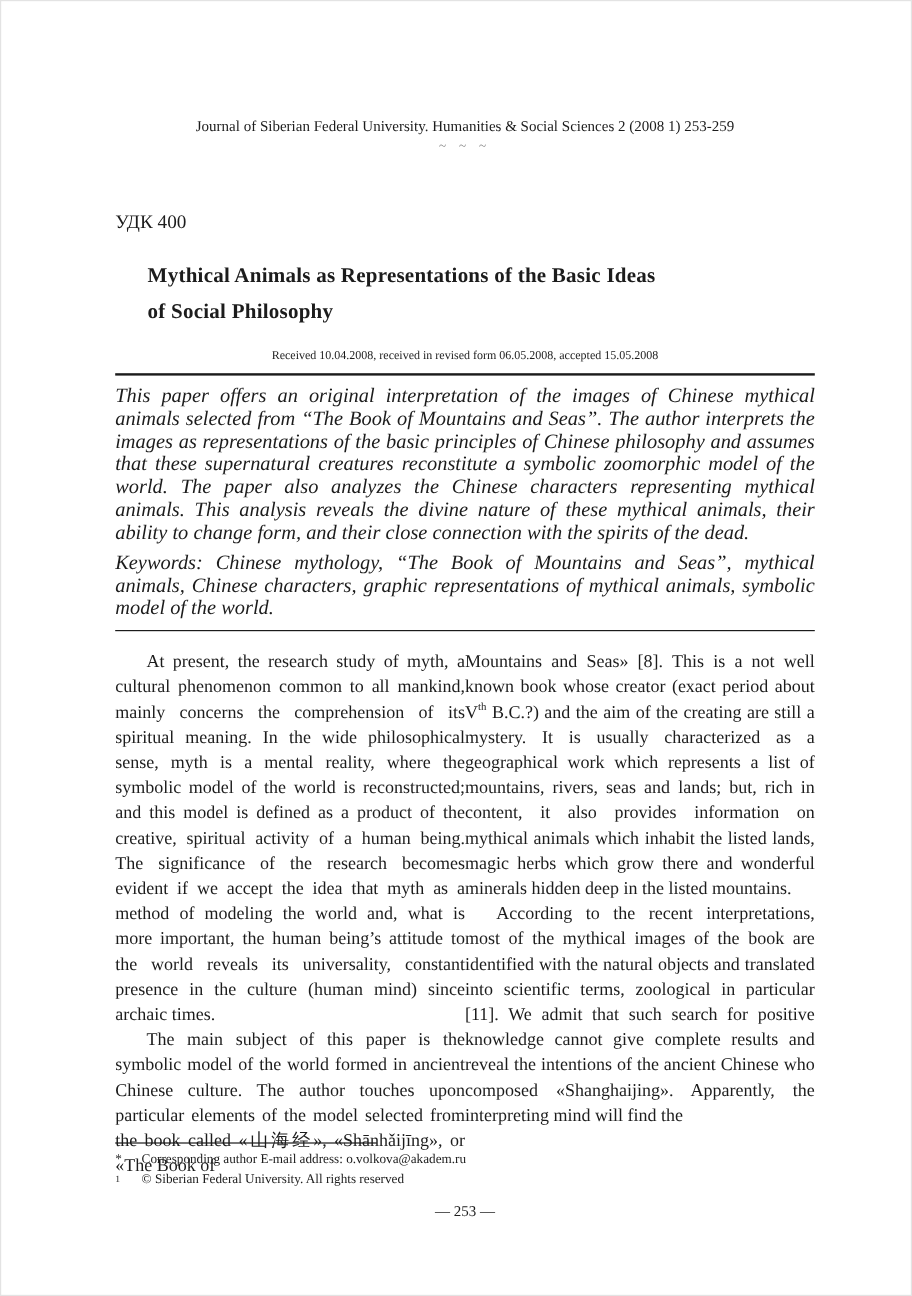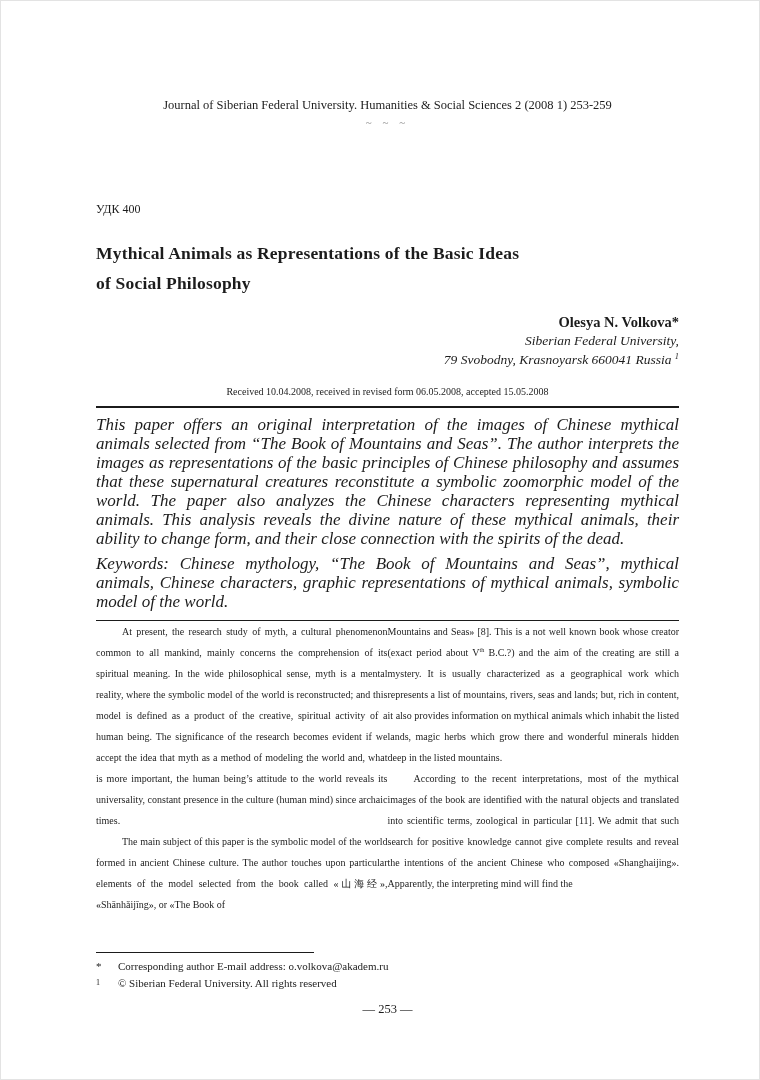--- a/index.html
+++ b/index.html
@@ -28,32 +28,32 @@
   }
   .ornament {
     text-align: center;
     font-size: 11px;
     line-height: 14px;
     margin-top: 2px;
     color: #8a8a8a;
     letter-spacing: 4px;
   }
   .udc {
-    margin-top: 72px;
-    font-size: 12px;
+    margin-top: 48px;
+    font-size: 16px;
     line-height: 17px;
   }
   .title {
     margin: 20px 0 0 0;
     font-size: 17.5px;
     font-weight: bold;
     line-height: 30px;
     letter-spacing: 0.2px;
   }
-  .title .title-line { display: block; }
+  .title .title-line { display: block; margin-left: 27px; }
   .author-block { margin-top: 15px; text-align: right; }
   .author {
     font-size: 14.5px;
     font-weight: bold;
     line-height: 18px;
   }
   .affiliation {
     font-size: 13.5px;
     font-style: italic;
     line-height: 19px;
@@ -74,22 +74,22 @@
     margin: 7px 0 0 0;
     font-size: 17px;
     font-style: italic;
     line-height: 19px;
     text-align: justify;
   }
   .keywords { margin-top: 6px; }
   .rule.rule-bottom { margin-top: 9px; border-top-width: 1.5px; }
   .body-columns {
     display: flex;
-    margin-top: 0;
-    font-size: 10px;
+    margin-top: 16px;
+    font-size: 15px;
     line-height: 21px;
     text-align: justify;
   }
   .col { flex: 1 1 0; min-width: 0; }
   .col p { margin: 0; }
   .col p.indent { text-indent: 26px; }
   .col sup { font-size: 0.6em; line-height: 0; }
   .footer {
     position: absolute;
     left: 95px;
@@ -123,25 +123,20 @@
     <div class="journal-line">Journal of Siberian Federal University. Humanities &amp; Social Sciences 2 (2008 1) 253-259</div>
     <div class="ornament">~ ~ ~</div>
 
     <div class="udc">УДК 400</div>
 
     <h1 class="title">
       <span class="title-line">Mythical Animals as Representations of the Basic Ideas</span>
       <span class="title-line">of Social Philosophy</span>
     </h1>
 
-    <div class="author-block">
-      <div class="author">Olesya N. Volkova*</div>
-      <div class="affiliation">Siberian Federal University,</div>
-      <div class="affiliation">79 Svobodny, Krasnoyarsk 660041 Russia <sup>1</sup></div>
-    </div>
 
     <div class="received">Received 10.04.2008, received in revised form 06.05.2008, accepted 15.05.2008</div>
 
     <div class="rule"></div>
 
     <p class="abstract">This paper offers an original interpretation of the images of Chinese mythical animals selected from “The Book of Mountains and Seas”. The author interprets the images as representations of the basic principles of Chinese philosophy and assumes that these supernatural creatures reconstitute a symbolic zoomorphic model of the world. The paper also analyzes the Chinese characters representing mythical animals. This analysis reveals the divine nature of these mythical animals, their ability to change form, and their close connection with the spirits of the dead.</p>
     <p class="keywords">Keywords: Chinese mythology, “The Book of Mountains and Seas”, mythical animals, Chinese characters, graphic representations of mythical animals, symbolic model of the world.</p>
 
     <div class="rule rule-bottom"></div>
 

